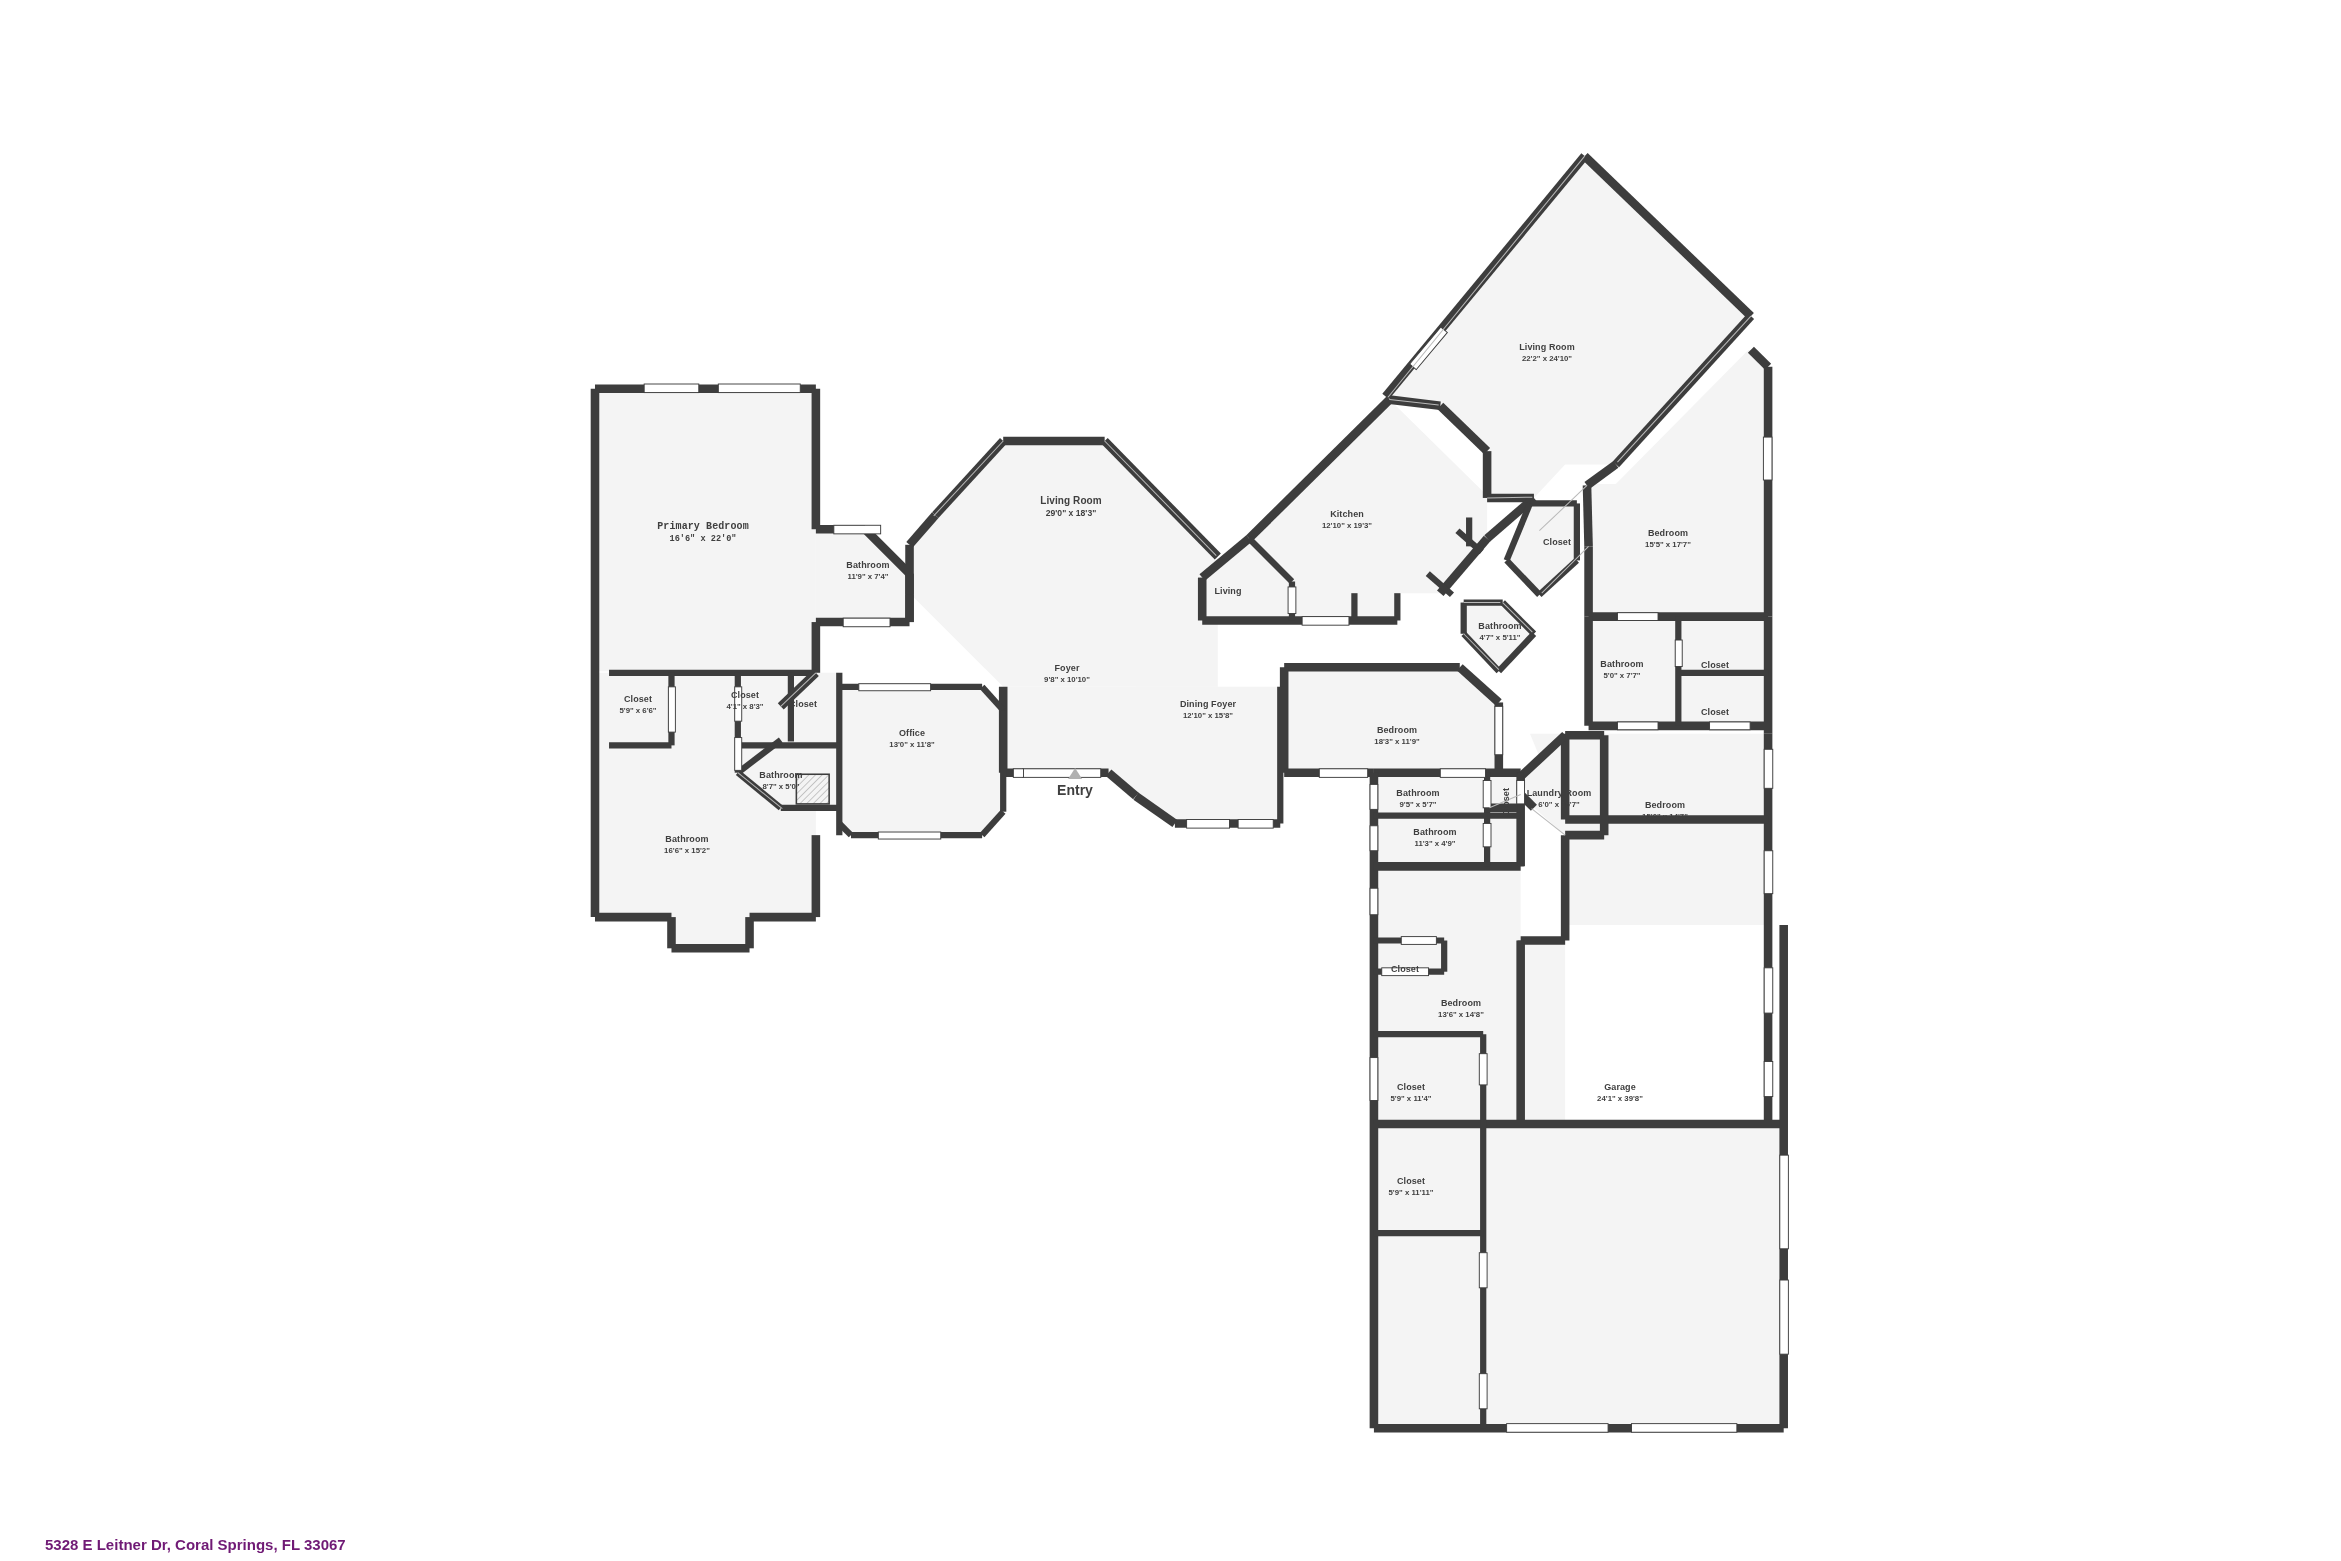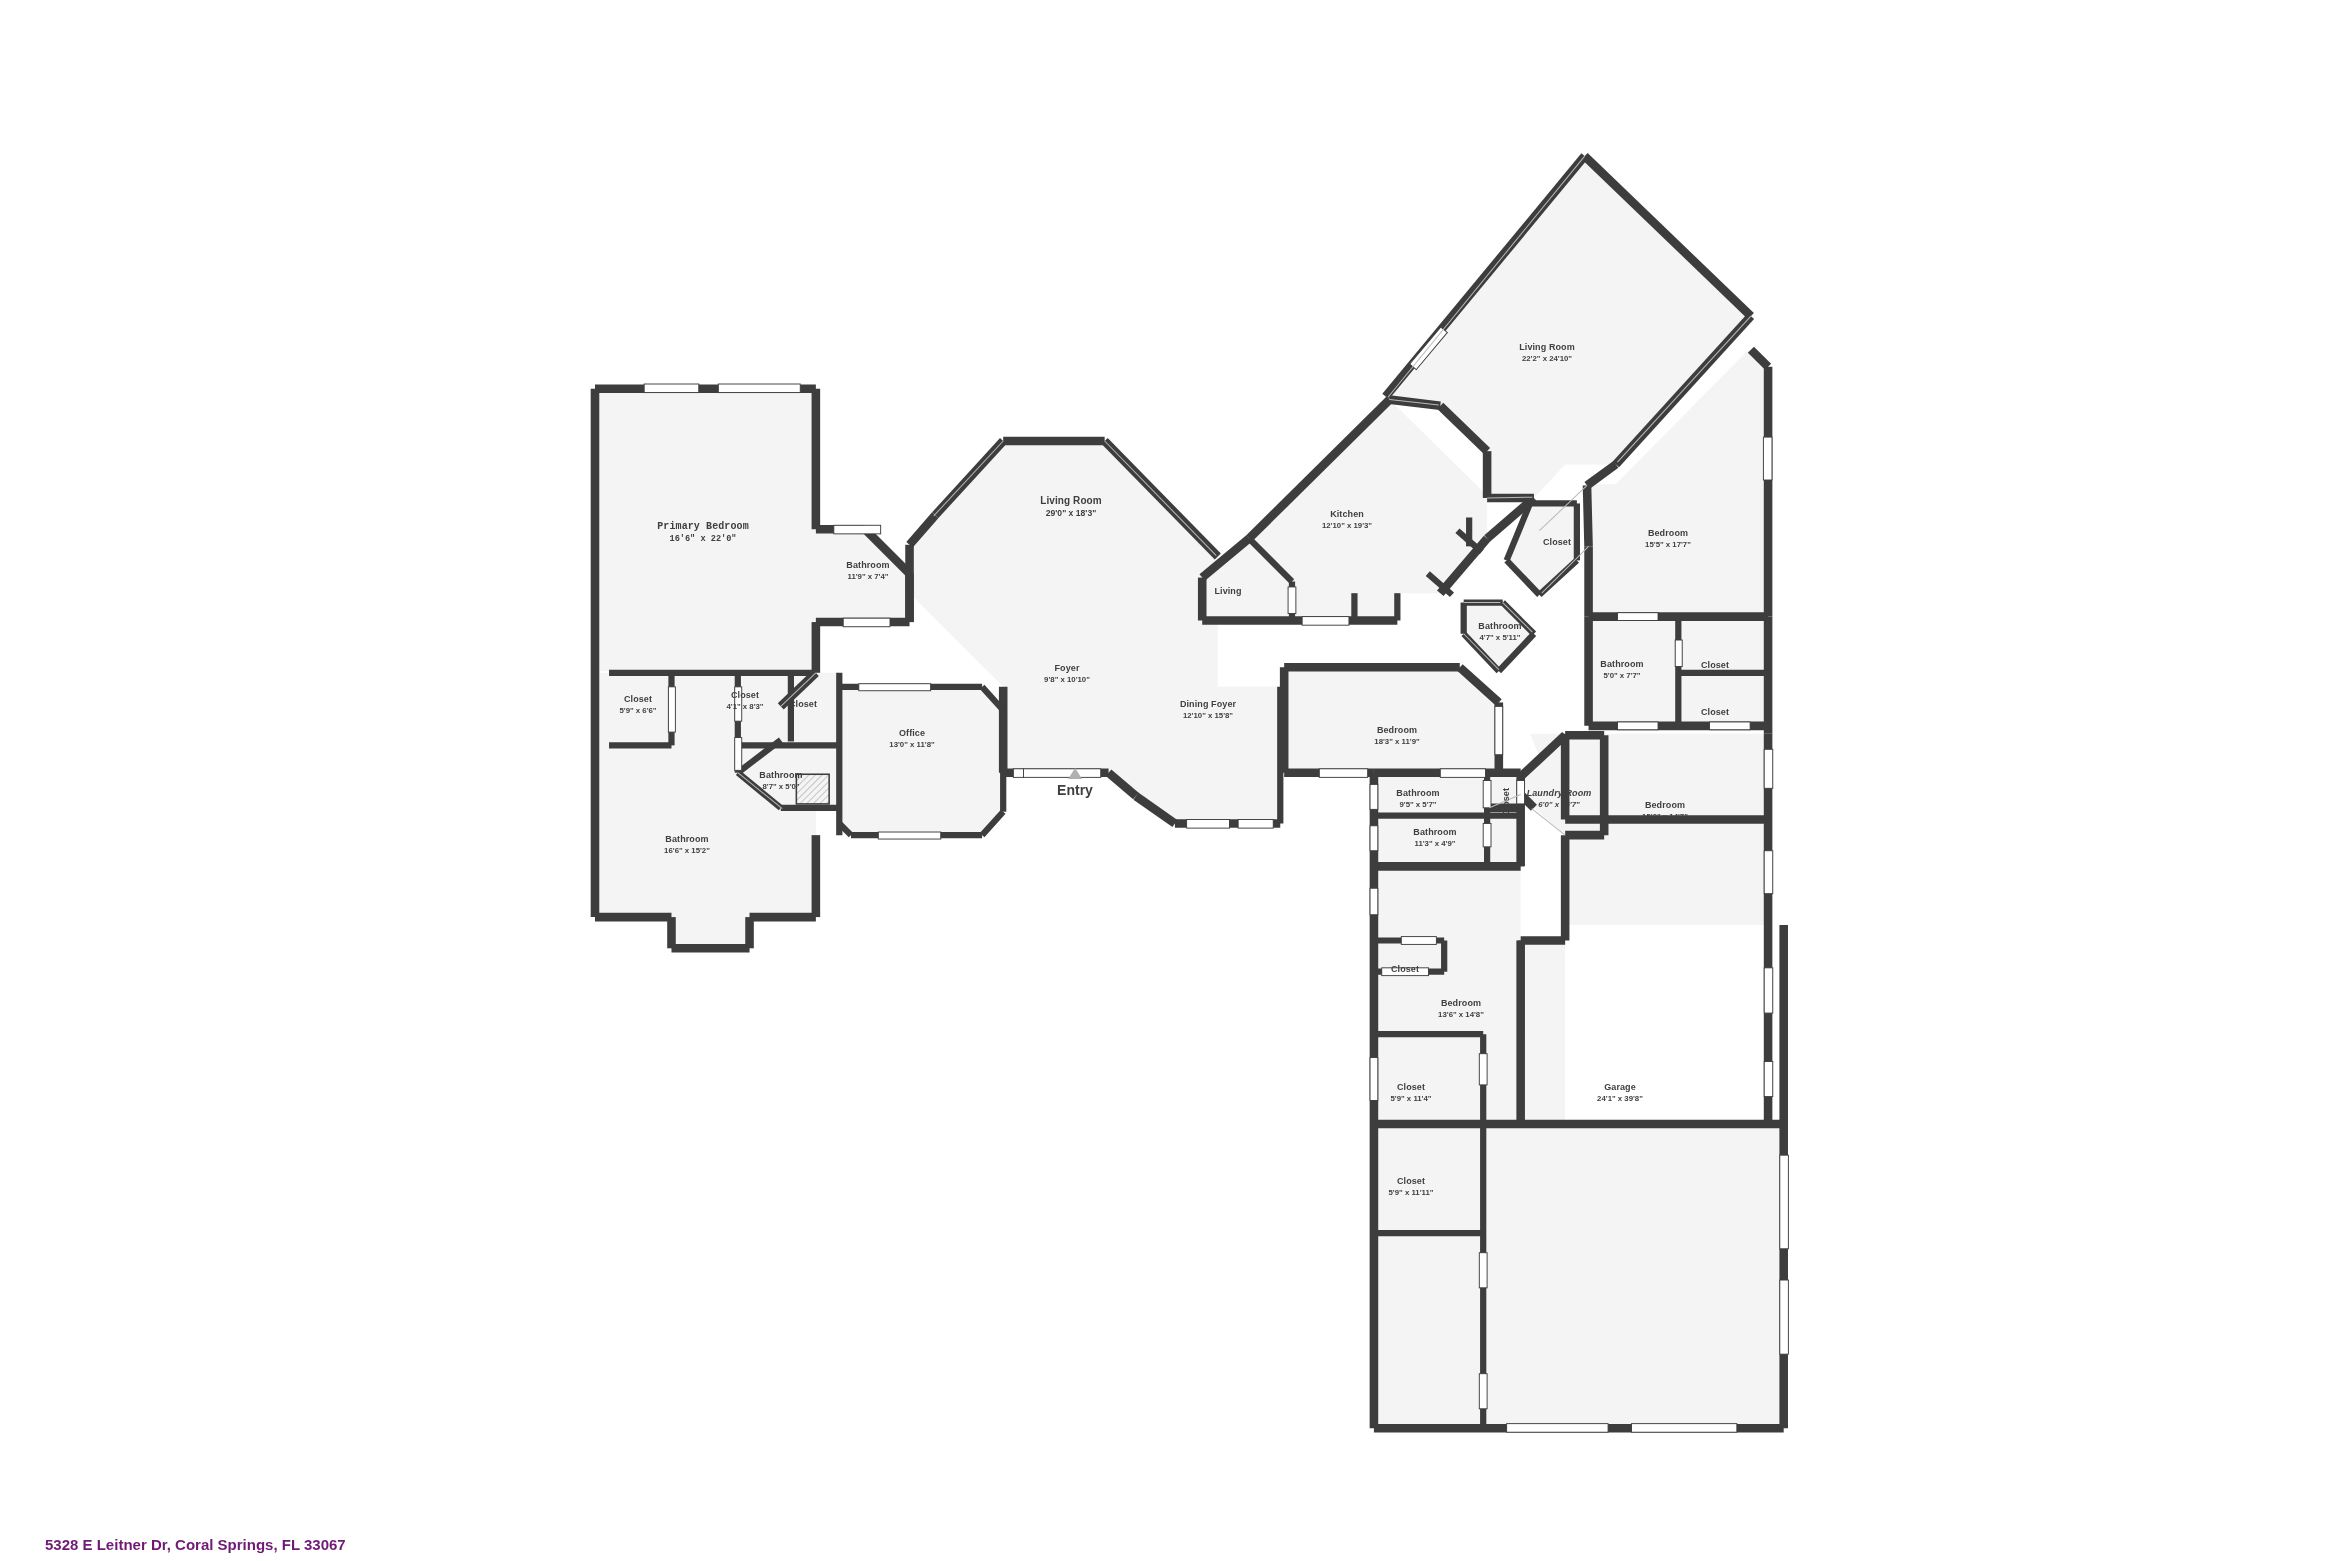--- a/index.html
+++ b/index.html
@@ -510,21 +510,21 @@
     <span class="rname">Bedroom</span>
     <span class="rdim">15'0" x 14'7"</span>
   </div>
   <div class="room-label small" style="left:1418px; top:799px;">
     <span class="rname">Bathroom</span>
     <span class="rdim">9'5" x 5'7"</span>
   </div>
   <div class="room-label small vertical" style="left:1507px; top:802px;">
     <span class="rname">Closet</span>
   </div>
-  <div class="room-label small" style="left:1559px; top:799px;font-style:italic;">
+  <div class="room-label small" style="left:1559px; top:799px;">
     <span class="rname">Laundry Room</span>
     <span class="rdim">6'0" x 15'7"</span>
   </div>
   <div class="room-label small" style="left:1435px; top:838px;">
     <span class="rname">Bathroom</span>
     <span class="rdim">11'3" x 4'9"</span>
   </div>
   <div class="room-label small" style="left:1405px; top:970px;">
     <span class="rname">Closet</span>
     <span class="rdim"></span>

